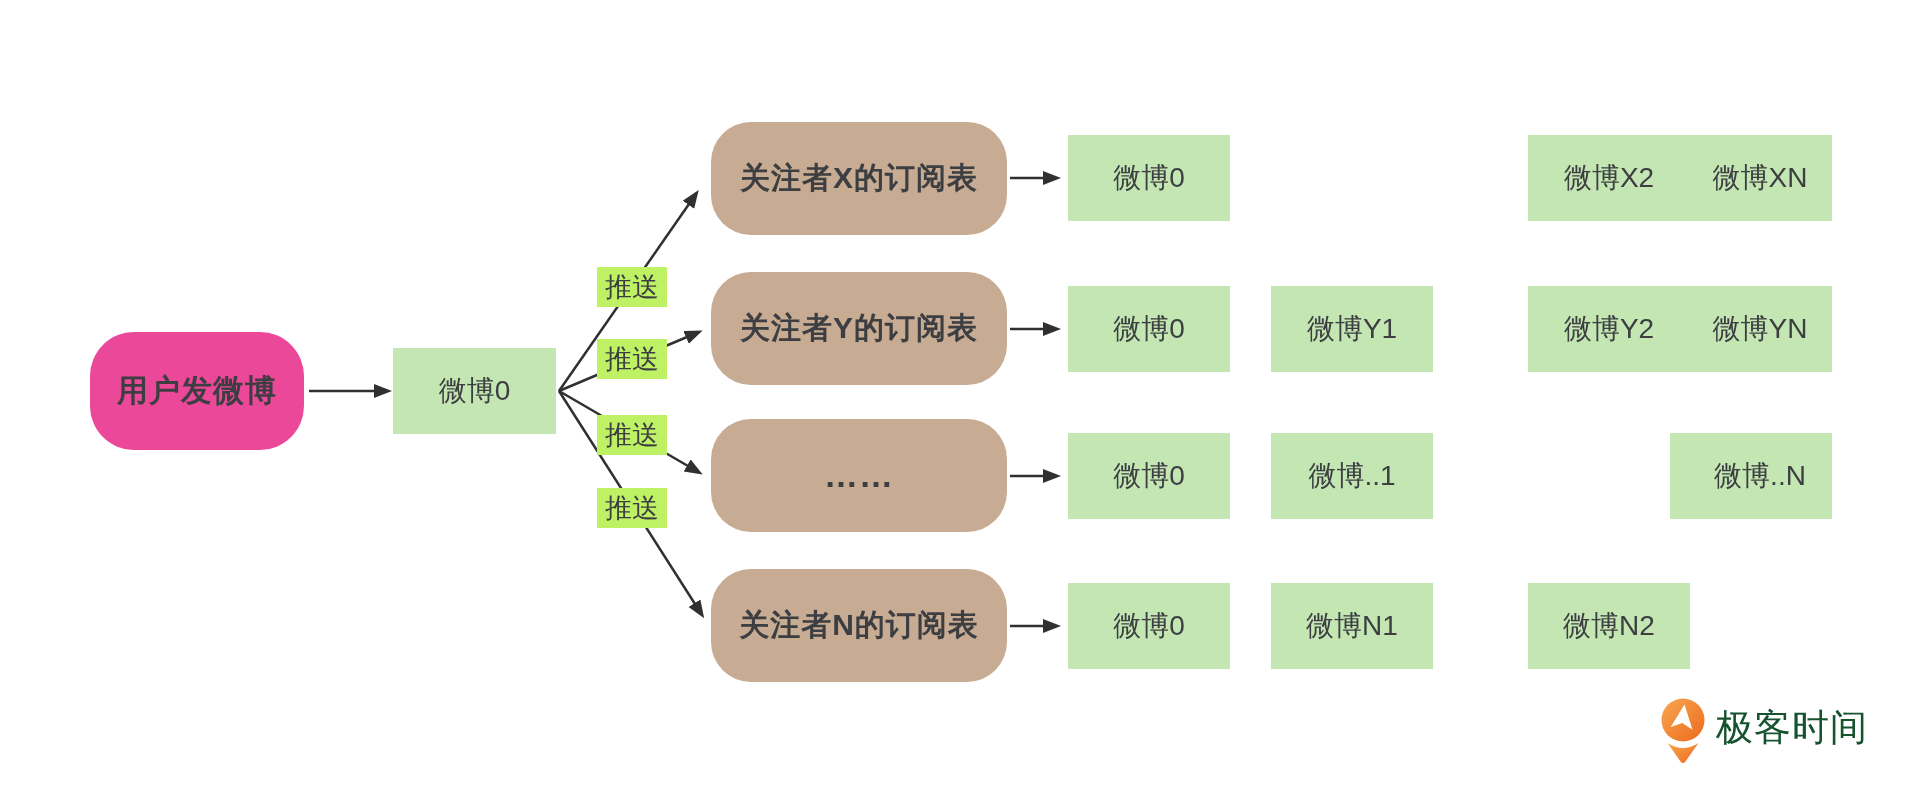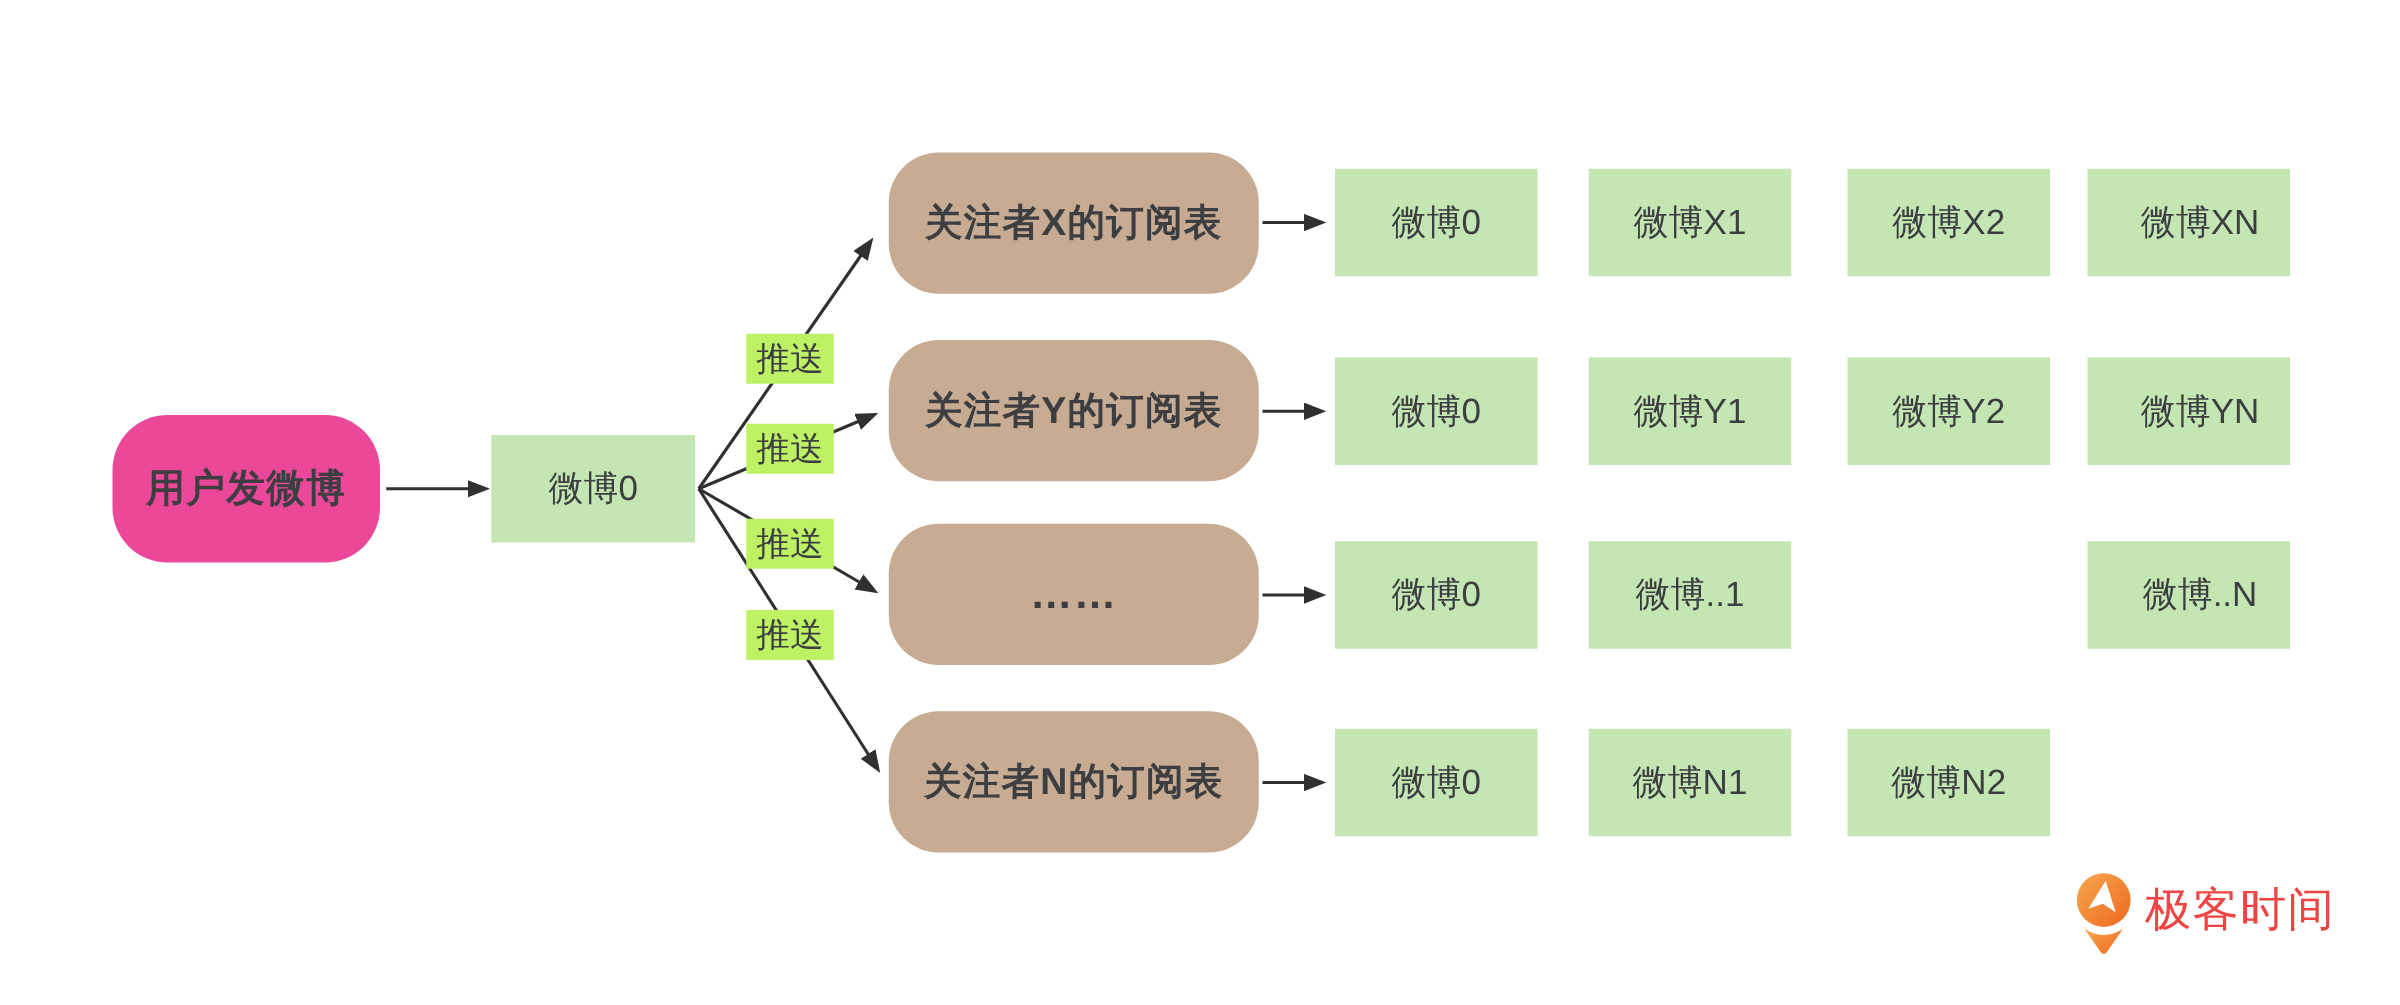--- a/index.html
+++ b/index.html
@@ -37,35 +37,35 @@
   .list-box.r0{top:122px;}
   .list-box.r1{top:272px;}
   .list-box.r2{top:419px;font-size:34px;font-weight:700;}
   .list-box.r3{top:569px;}
   .item-box{
     width:162px;height:86px;
     background:#c3e6b3;
     font-size:28px;font-weight:500;
   }
   .row0{top:135px;} .row1{top:286px;} .row2{top:433px;} .row3{top:583px;}
-  .col0{left:1068px;} .col1{left:1271px;} .col2{left:1478px;text-align:center;} .col3{left:1670px;padding-left:18px;}
+  .col0{left:1068px;} .col1{left:1271px;} .col2{left:1528px;text-align:center;} .col3{left:1670px;padding-left:18px;}
   .push-label{
     position:absolute;left:597px;width:70px;height:40px;line-height:40px;
     text-align:center;background:#bef264;z-index:3;
     font-size:27px;font-weight:500;
   }
   .push-0{top:267px;} .push-1{top:339px;} .push-2{top:415px;} .push-3{top:488px;}
   .watermark{
     position:absolute;left:1660px;top:698px;z-index:2;
     display:flex;align-items:center;
   }
   .brand-icon{width:46px;height:68px;}
   .brand-text{
     margin-left:10px;margin-top:-8px;
-    font-size:37px;font-weight:500;color:#ef4444;letter-spacing:1px;
+    font-size:37px;font-weight:500;color:#14532d;letter-spacing:1px;
   }
 </style>
 </head>
 <body>
 
 <div id="stage">
 
   <svg id="arrow-layer" viewBox="0 0 1920 804" xmlns="http://www.w3.org/2000/svg">
     <defs>
       <marker id="ah" markerUnits="userSpaceOnUse" markerWidth="20" markerHeight="16" refX="1" refY="7" orient="auto">
@@ -93,21 +93,20 @@
   <div class="push-label push-1">推送</div>
   <div class="push-label push-2">推送</div>
   <div class="push-label push-3">推送</div>
 
   <div class="node list-box r1">关注者Y的订阅表</div>
   <div class="node list-box r0">关注者X的订阅表</div>
   <div class="node list-box r2">……</div>
   <div class="node list-box r3">关注者N的订阅表</div>
 
   <div class="node item-box row0 col0">微博0</div>
-  <div class="node item-box row0 col1">微博X1</div>
   <div class="node item-box row0 col2">微博X2</div>
   <div class="node item-box row0 col3">微博XN</div>
 
   <div class="node item-box row1 col0">微博0</div>
   <div class="node item-box row1 col1">微博Y1</div>
   <div class="node item-box row1 col2">微博Y2</div>
   <div class="node item-box row1 col3">微博YN</div>
 
   <div class="node item-box row2 col0">微博0</div>
   <div class="node item-box row2 col1">微博..1</div>

